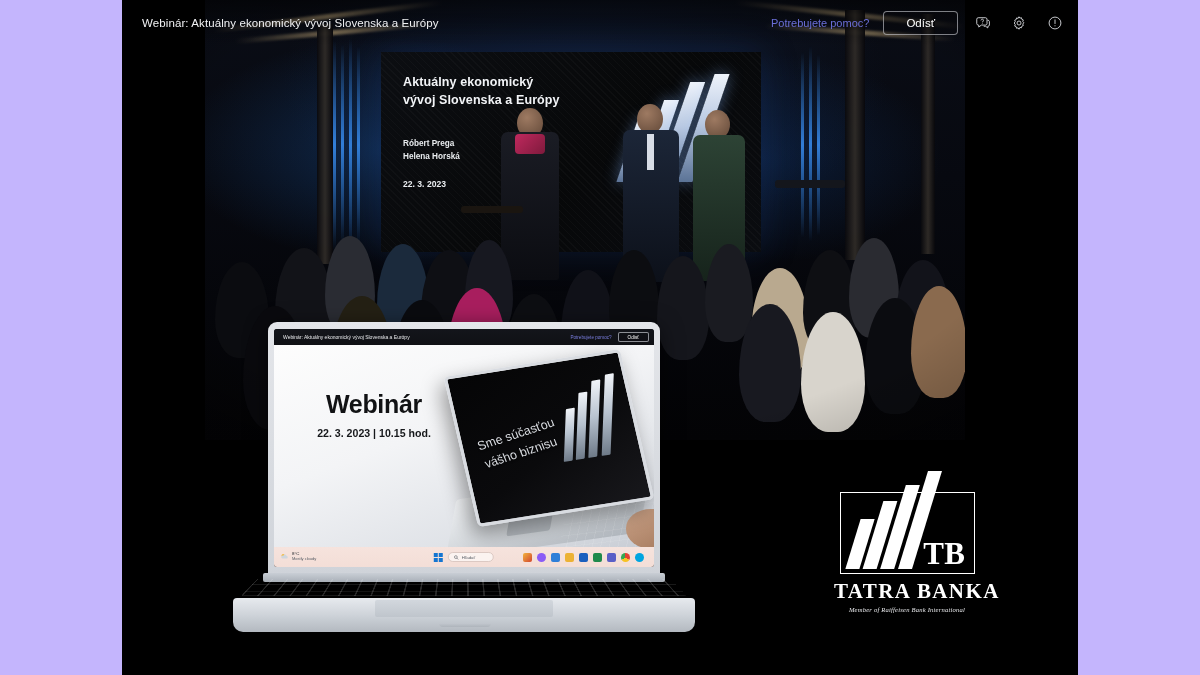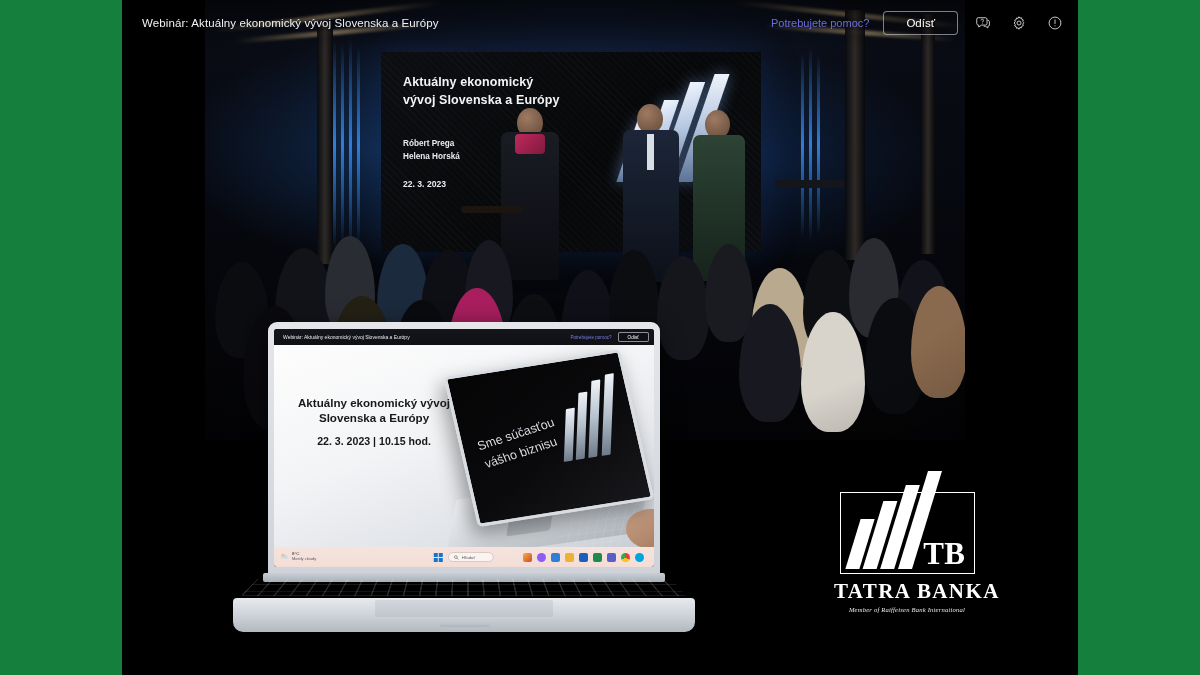--- a/index.html
+++ b/index.html
@@ -9,21 +9,21 @@
     width: 1200px;
     height: 675px;
     overflow: hidden;
     font-family: "Liberation Sans", sans-serif;
   }
 
   #stage {
     position: relative;
     width: 1200px;
     height: 675px;
-    background: #15803d;
+    background: #c4b5fd;
   }
 
   
   .player {
     position: absolute;
     left: 122px;
     top: 0;
     width: 956px;
     height: 675px;
     background: #000000;
@@ -732,24 +732,21 @@
                 <div class="pl-bars">
                   <i></i>
                     <i></i>
                     <i></i>
                     <i></i>
                 </div>
               </div>
             </div>
 
             <div class="nested-headline">
-              <div class="nh-2">
-                <div>Aktuálny ekonomický vývoj</div>
-                <div>Slovenska a Európy</div>
-              </div>
+              <div class="nh-1">Webinár</div>
               <div class="nh-3">22. 3. 2023 | 10.15 hod.</div>
             </div>
           </div>
 
           <div class="nested-taskbar">
             <div class="tb-weather">
               <svg width="9" height="9" viewBox="0 0 16 16">
                 <circle cx="5.6" cy="6.2" r="2.8" fill="#f0b93c"></circle>
                 <path d="M4 11.6h7.6a2.2 2.2 0 0 0 0-4.4 3 3 0 0 0-5.8-.6A2.4 2.4 0 0 0 4 11.6z" fill="#cfd6de"></path>
               </svg>

